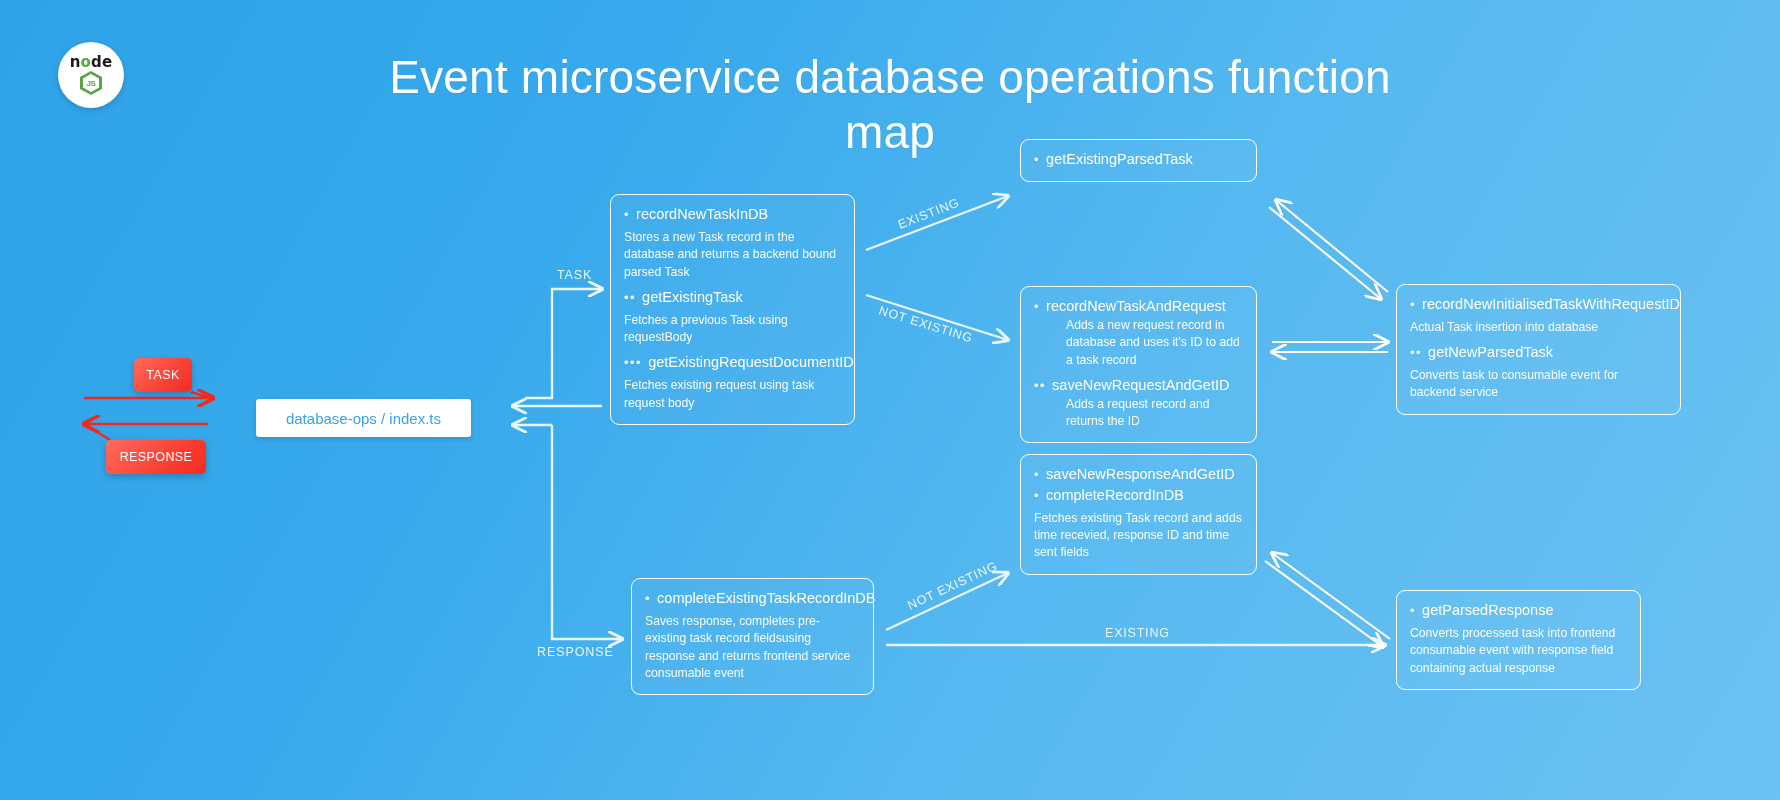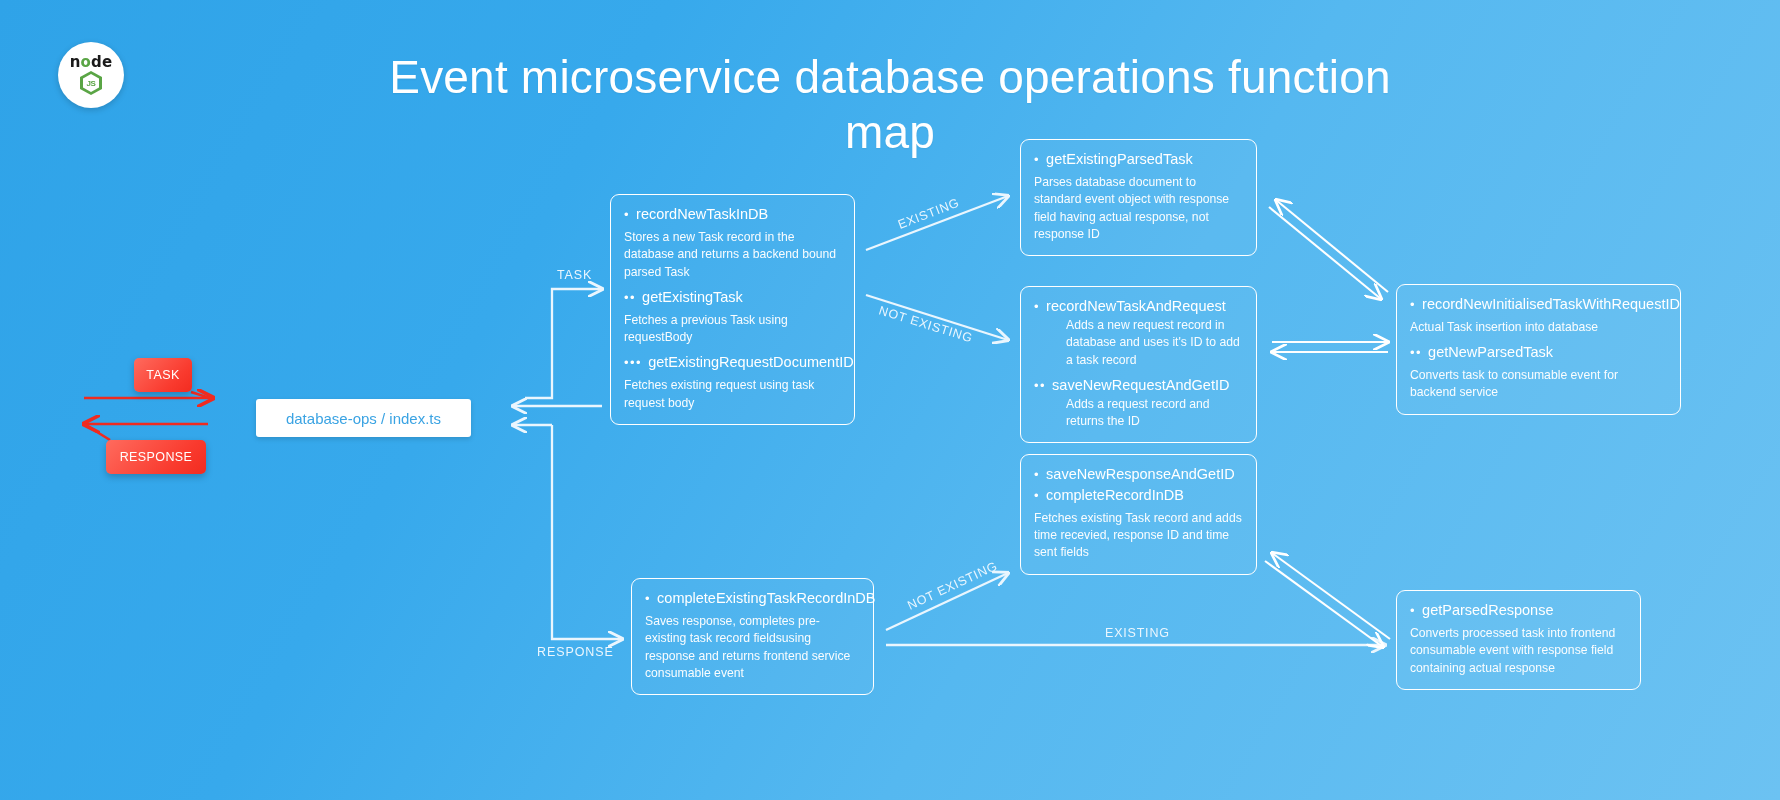--- a/index.html
+++ b/index.html
@@ -201,21 +201,20 @@
       <span>getExistingRequestDocumentID</span>
     </div>
     <div class="fn-desc">Fetches existing request using task request body</div>
   </div>
 
   <div class="card card-getExistingParsedTask">
     <div class="fn-name">
       <span class="dots">•</span>
       <span>getExistingParsedTask</span>
     </div>
-    <div class="fn-desc">Parses database document to standard event object with response field having actual response, not response ID</div>
   </div>
 
   <div class="card card-recordNewTaskAndRequest">
     <div class="fn-name">
       <span class="dots">•</span>
       <span>recordNewTaskAndRequest</span>
     </div>
     <div class="fn-desc tight">Adds a new request record in database and uses it's ID to add a task record</div>
     <div class="fn-name">
       <span class="dots">••</span>

